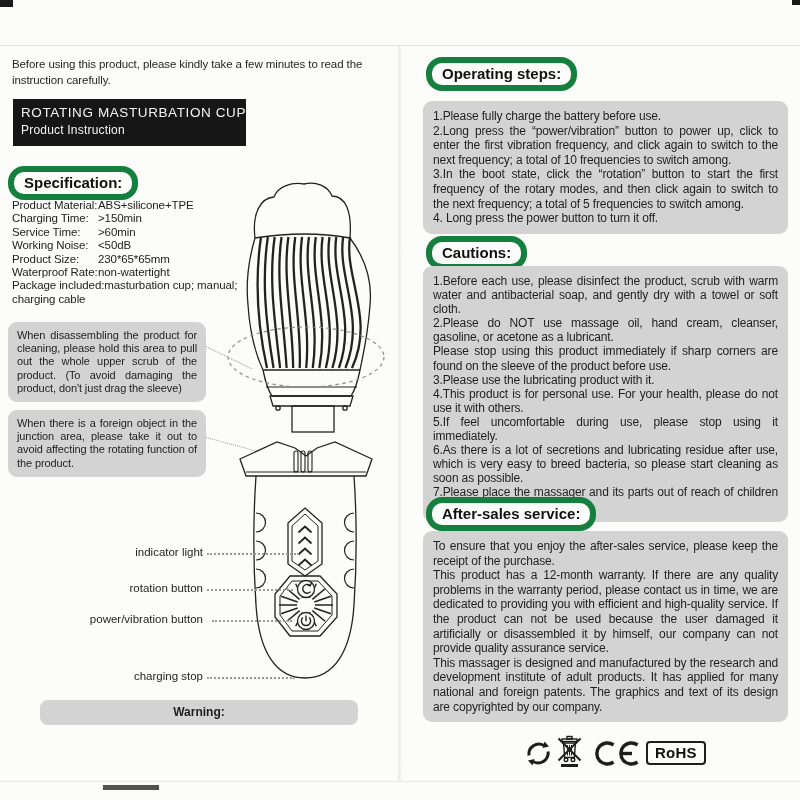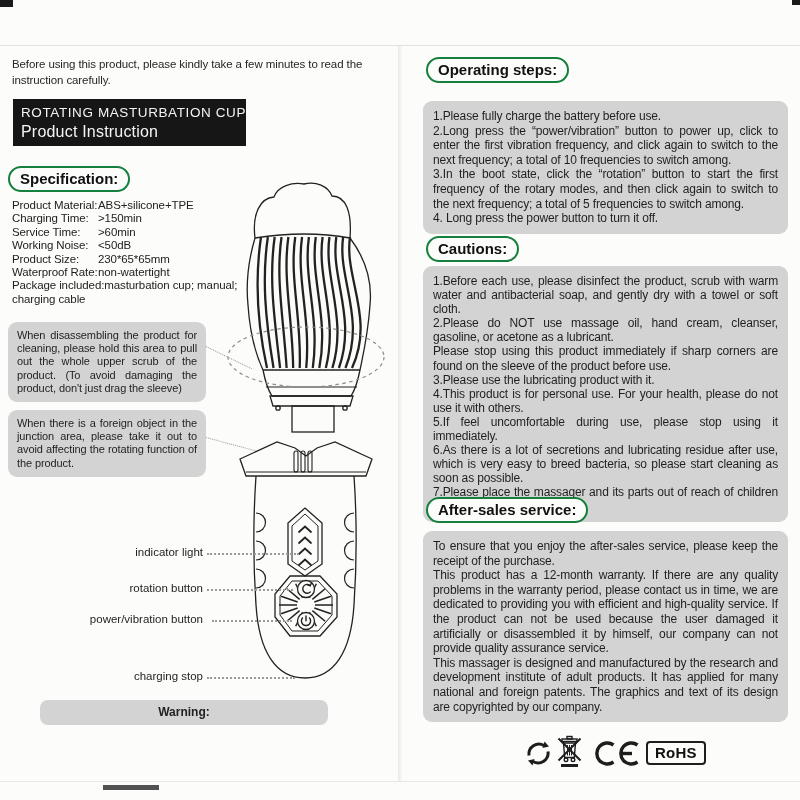--- a/index.html
+++ b/index.html
@@ -13,40 +13,40 @@
   
   .hairline-h{position:absolute;height:1px;background:#e2e2df;}
   .fold{position:absolute;width:4px;background:linear-gradient(to right,rgba(120,120,115,.14),rgba(120,120,115,.02));}
   .artifact{position:absolute;background:#1a1a1a;}
   
   .intro{left:12px;top:57px;width:372px;font-size:11.5px;line-height:15.5px;letter-spacing:-.1px;color:#262626;}
   
   .title-block{left:13px;top:99px;width:233px;height:47px;background:#161616;color:#f4f4f4;
     padding:4px 0 0 8px;box-sizing:border-box;}
   .title-block .t1{font-size:13.5px;letter-spacing:.6px;margin-top:2px;}
-  .title-block .t2{font-size:16px;margin-top:3px;letter-spacing:.2px;}
-  
-  .capsule{position:absolute;display:inline-block;border:2px solid #15803d;border-radius:16px;
+  .title-block .t2{font-size:12px;margin-top:3px;letter-spacing:.2px;}
+  
+  .capsule{position:absolute;display:inline-block;border:6px solid #15803d;border-radius:16px;
     background:#fcfcfb;padding:2px 10px 3px;font-weight:bold;font-size:15px;color:#111;white-space:nowrap;}
   
   .spec{left:12px;top:199px;width:236px;font-size:11.5px;line-height:13.4px;letter-spacing:-.1px;}
   .spec .lab{display:inline-block;min-width:86px;}
   
   .graybox{position:absolute;background:#d3d3d3;border-radius:9px;color:#1f1f1f;box-sizing:border-box;}
   .callout{left:8px;width:198px;padding:7px 9px;font-size:11px;line-height:13.2px;text-align:justify;letter-spacing:-.1px;}
   .rightbox{left:423px;width:365px;padding:8px 10px;font-size:12px;line-height:14.6px;text-align:justify;letter-spacing:-.15px;}
   .rightbox p{margin:0;}
   .cautionsbox{line-height:14.1px;}
   
   .dlabel{position:absolute;font-size:11.5px;color:#1f1f1f;text-align:right;}
   .dots{position:absolute;border-top:2px dotted #9a9a9a;height:0;}
   .dots.thin{border-top:1.6px dotted #9a9a9a;}
   .rot{transform-origin:left center;}
   
-  .warnbox{left:40px;top:700px;width:288px;padding:5px 14px;text-align:center;
+  .warnbox{left:40px;top:700px;width:318px;padding:5px 14px;text-align:center;
     font-size:11.5px;line-height:14.5px;border-radius:8px;}
   .warnbox .wh{font-weight:bold;font-size:12px;}
   
   .cert{position:absolute;}
   .rohs{border:2px solid #1e1e1e;border-radius:4px;font-weight:bold;font-size:15px;
     padding:1px 7px 2px;color:#111;background:transparent;letter-spacing:.2px;}
   svg{display:block;}
 </style>
 </head>
 <body>

